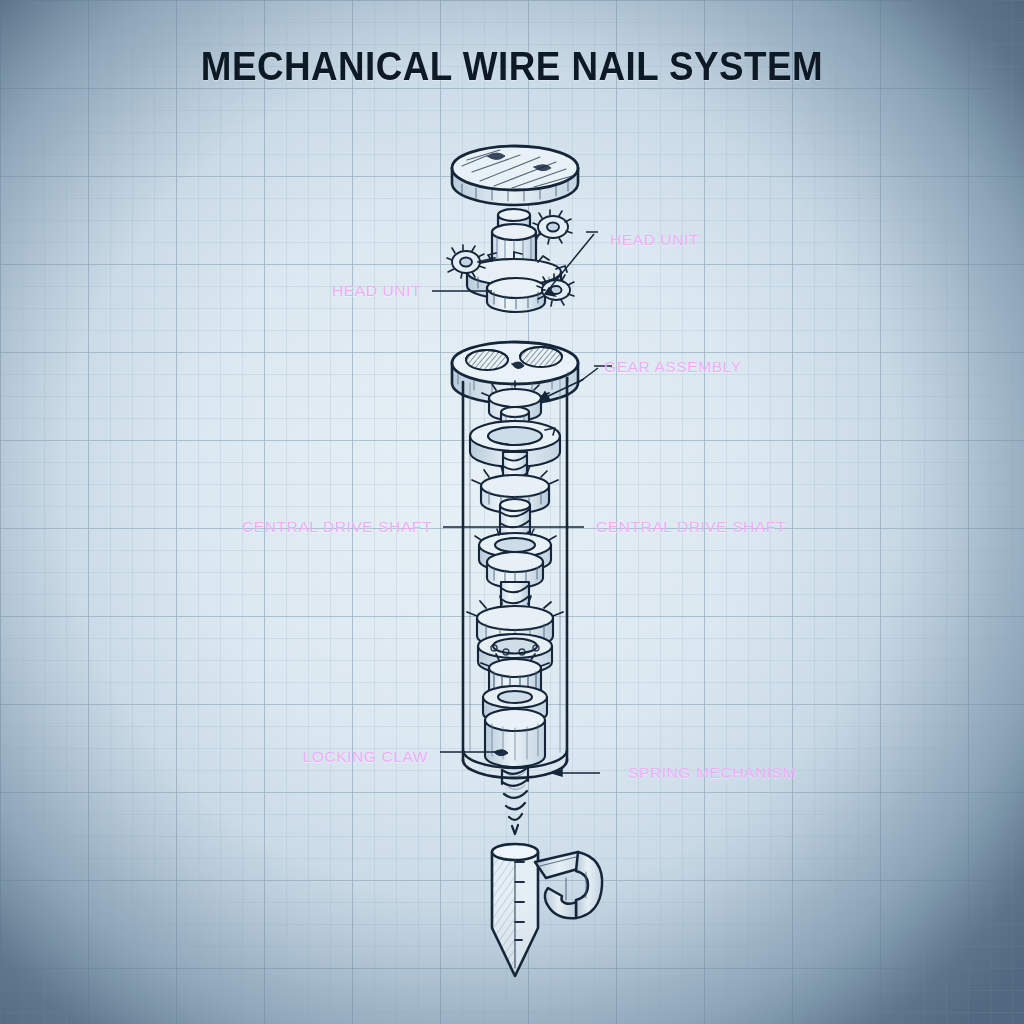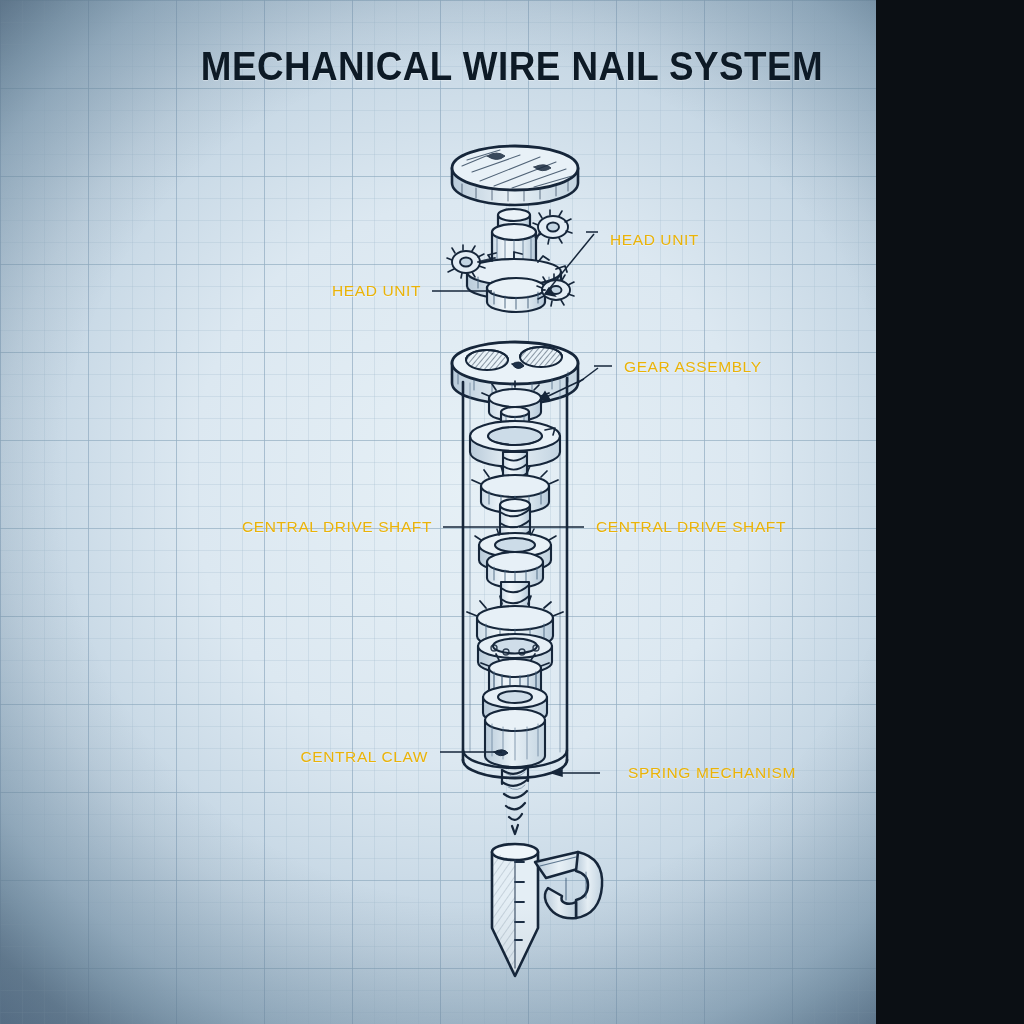--- a/index.html
+++ b/index.html
@@ -1,21 +1,21 @@
 <!DOCTYPE html>
 <html><head>
 <meta charset="utf-8">
 <style>
   html,body{margin:0;padding:0;background:#0b0f14;}
   body{width:1024px;height:1024px;overflow:hidden;
        font-family:"Liberation Sans","DejaVu Sans",sans-serif;}
-  #stage{position:relative;width:876px;height:1024px;overflow:hidden;}
+  #stage{position:relative;width:1024px;height:1024px;overflow:hidden;}
   #stage svg{position:absolute;left:0;top:0;}
   .lbl{position:absolute;font-family:"Liberation Sans","DejaVu Sans",sans-serif;
-       font-size:15.5px;letter-spacing:.6px;color:#eab308;white-space:nowrap;
+       font-size:15.5px;letter-spacing:.6px;color:#f0abfc;white-space:nowrap;
        text-shadow:0 1px 0 rgba(255,255,255,.45);}
   .lbl.r{transform:translateY(-50%);}
   .lbl.l{transform:translate(-100%,-50%);}
   #title{position:absolute;left:0;top:44px;width:1024px;text-align:center;
          font-family:"Liberation Sans","DejaVu Sans",sans-serif;
          font-weight:700;font-size:40px;letter-spacing:.5px;color:#0d1a26;
          transform:scaleX(.92);transform-origin:50% 50%;
          text-shadow:0 1px 1px rgba(255,255,255,.35);}
 </style>
 </head>
@@ -481,18 +481,18 @@
       </g>
     </g>
 
     <rect width="1024" height="1024" fill="url(#vig)"></rect>
   </svg>
 
   <div id="title">MECHANICAL WIRE NAIL SYSTEM</div>
 
   <div class="lbl r" style="left:610px;top:240px">HEAD UNIT</div>
   <div class="lbl l" style="left:421px;top:291px">HEAD UNIT</div>
-  <div class="lbl r" style="left:624px;top:367px">GEAR ASSEMBLY</div>
+  <div class="lbl r" style="left:604px;top:367px">GEAR ASSEMBLY</div>
   <div class="lbl l" style="left:432px;top:527px">CENTRAL DRIVE SHAFT</div>
   <div class="lbl r" style="left:596px;top:527px">CENTRAL DRIVE SHAFT</div>
-  <div class="lbl l" style="left:428px;top:757px">CENTRAL CLAW</div>
+  <div class="lbl l" style="left:428px;top:757px">LOCKING CLAW</div>
   <div class="lbl r" style="left:628px;top:773px">SPRING MECHANISM</div>
 </div>
 
 </body></html>

